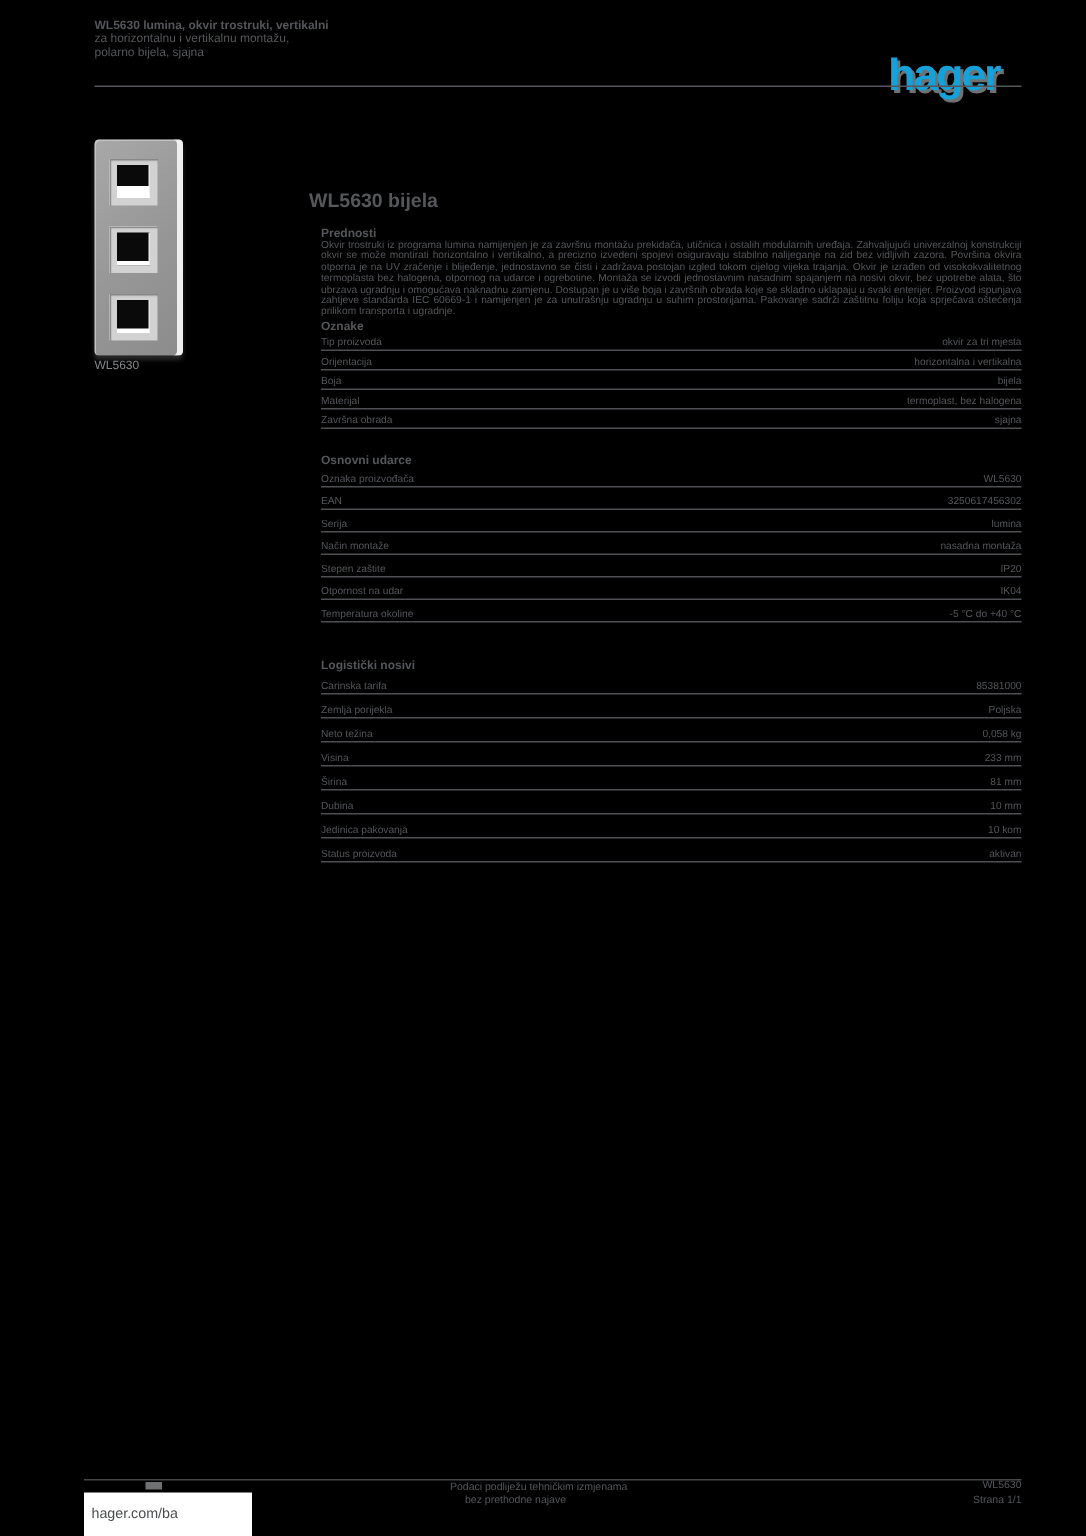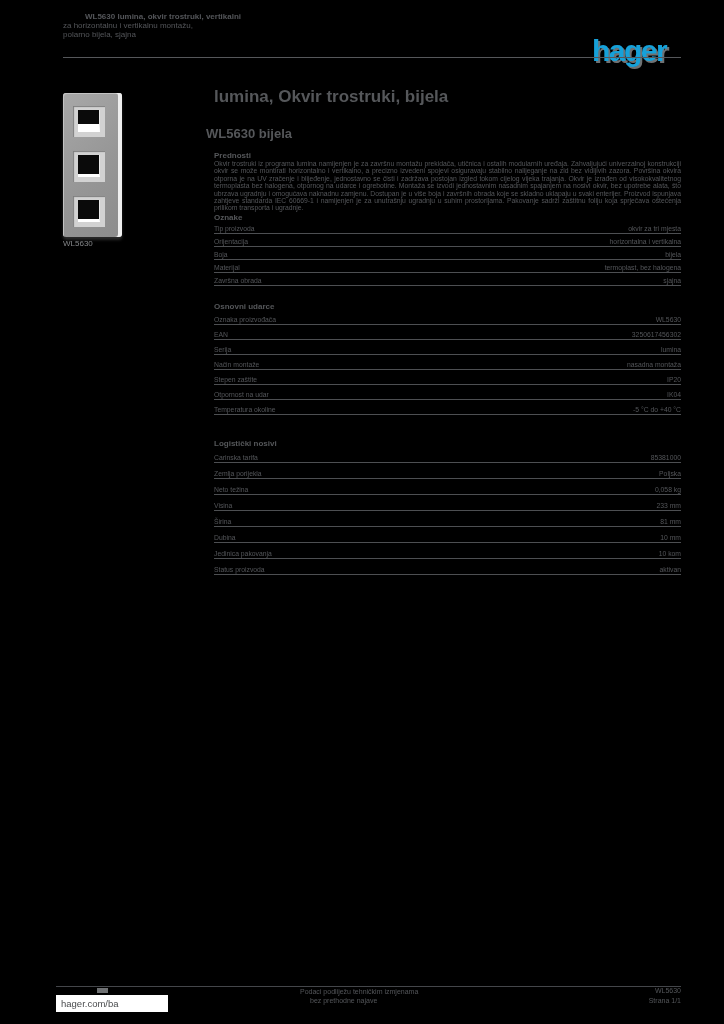--- a/index.html
+++ b/index.html
@@ -1,21 +1,21 @@
 <!DOCTYPE html>
 <html><head>
 <meta charset="utf-8">
 <style>
   html,body{margin:0;padding:0;background:#000;}
   .page{position:relative;width:724px;height:1024px;background:#000;overflow:hidden;
         font-family:"Liberation Sans", sans-serif;color:#54565a;}
 
   
   .hdr-block{position:absolute;left:63px;top:12px;width:200px;font-size:8px;line-height:9px;color:#54565a;}
-  .hdr-line1{font-weight:bold;text-align:center;}
+  .hdr-line1{font-weight:bold;}
   .rule-top{position:absolute;left:63px;top:57px;width:618px;height:1px;background:#55575a;}
   .logo{position:absolute;left:592px;top:22px;font-size:30px;line-height:34px;font-weight:bold;
         letter-spacing:-1.5px;color:#16a1d9;text-shadow:2px 2px 0 #6f7173;margin-top:12px;}
 
   
   .frame{position:absolute;left:63px;top:93px;width:59px;height:144px;border-radius:3px;
          background:linear-gradient(135deg,#a8a8a8 0%,#969696 55%,#8c8c8c 100%);
          box-shadow:inset -4px 0 0 #efefef, inset 1px 1px 0 #c3c3c3, 0 3px 3px rgba(90,90,90,.45);}
   .win{position:absolute;left:10px;width:32px;height:31px;background:#d2d2d2;
        box-shadow:inset 1px 1px 1px #7e7e7e;}
@@ -37,21 +37,21 @@
   .rows{position:absolute;left:214px;width:467px;}
   .rows-b{top:221px;} .rows-c{top:310px;} .rows-d{top:447px;}
   .row{display:flex;justify-content:space-between;align-items:flex-end;
        border-bottom:1px solid #4d4f52;font-size:6.8px;color:#54565a;box-sizing:border-box;padding-bottom:1px;}
   .rows-b .row{height:13px;} .rows-c .row{height:15px;} .rows-d .row{height:16px;}
   .lbl{text-align:left;} .val{text-align:right;}
 
   
   .f-rule{position:absolute;left:56px;top:986px;width:625px;height:1px;background:#44464a;}
   .f-tick{position:absolute;left:97px;top:988px;width:11px;height:5px;background:#6f7173;}
-  .f-box{position:absolute;left:56px;top:995px;width:112px;height:17px;background:#ffffff;
+  .f-box{position:absolute;left:56px;top:995px;width:112px;height:29px;background:#ffffff;
          display:flex;align-items:center;box-sizing:border-box;padding-left:5px;}
   .f-box a{font-size:9.5px;color:#4a4c4e;text-decoration:none;}
   .f-center{position:absolute;left:300px;top:988px;font-size:7px;line-height:8.5px;color:#54565a;}
   .f-center .l2{margin-left:10px;}
   .f-right{position:absolute;right:43px;top:986px;font-size:7px;line-height:10px;color:#54565a;text-align:right;}
 </style>
 </head>
 <body>
 
 <div class="page">
@@ -70,21 +70,20 @@
       </div>
     <div class="win win2">
         <div class="hole"></div>
       </div>
     <div class="win win3">
         <div class="hole"></div>
       </div>
   </div>
   <div class="caption">WL5630</div>
 
-  <div class="title">lumina, Okvir trostruki, bijela</div>
   <div class="subtitle">WL5630 bijela</div>
 
   <div class="sec-hdr desc-hdr">Prednosti</div>
   <div class="desc">Okvir trostruki iz programa lumina namijenjen je za završnu montažu prekidača, utičnica i ostalih modularnih uređaja. Zahvaljujući univerzalnoj konstrukciji okvir se može montirati horizontalno i vertikalno, a precizno izvedeni spojevi osiguravaju stabilno nalijeganje na zid bez vidljivih zazora. Površina okvira otporna je na UV zračenje i blijeđenje, jednostavno se čisti i zadržava postojan izgled tokom cijelog vijeka trajanja. Okvir je izrađen od visokokvalitetnog termoplasta bez halogena, otpornog na udarce i ogrebotine. Montaža se izvodi jednostavnim nasadnim spajanjem na nosivi okvir, bez upotrebe alata, što ubrzava ugradnju i omogućava naknadnu zamjenu. Dostupan je u više boja i završnih obrada koje se skladno uklapaju u svaki enterijer. Proizvod ispunjava zahtjeve standarda IEC 60669-1 i namijenjen je za unutrašnju ugradnju u suhim prostorijama. Pakovanje sadrži zaštitnu foliju koja sprječava oštećenja prilikom transporta i ugradnje.</div>
 
   <div class="sec-hdr hdr-b">Oznake</div>
   <div class="rows rows-b">
       <div class="row">
         <span class="lbl">Tip proizvoda</span>
         <span class="val">okvir za tri mjesta</span>

